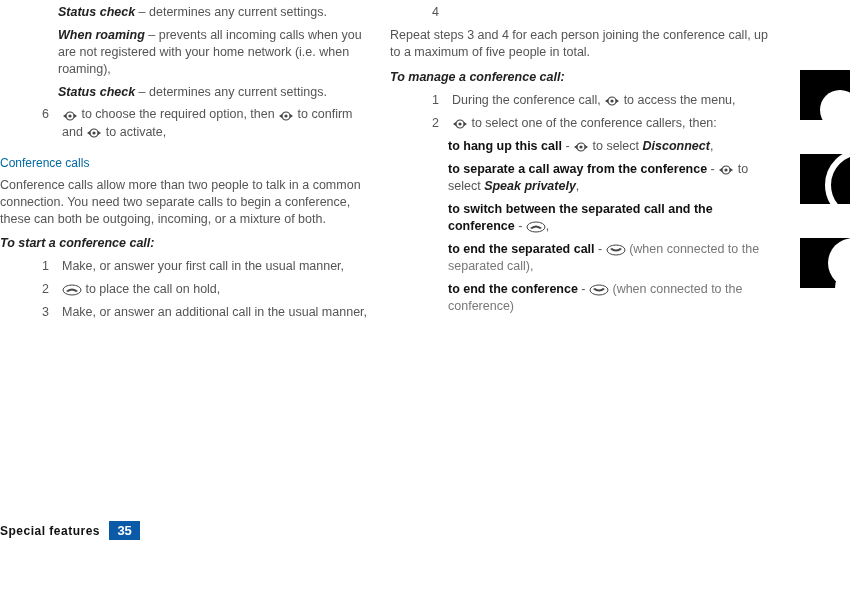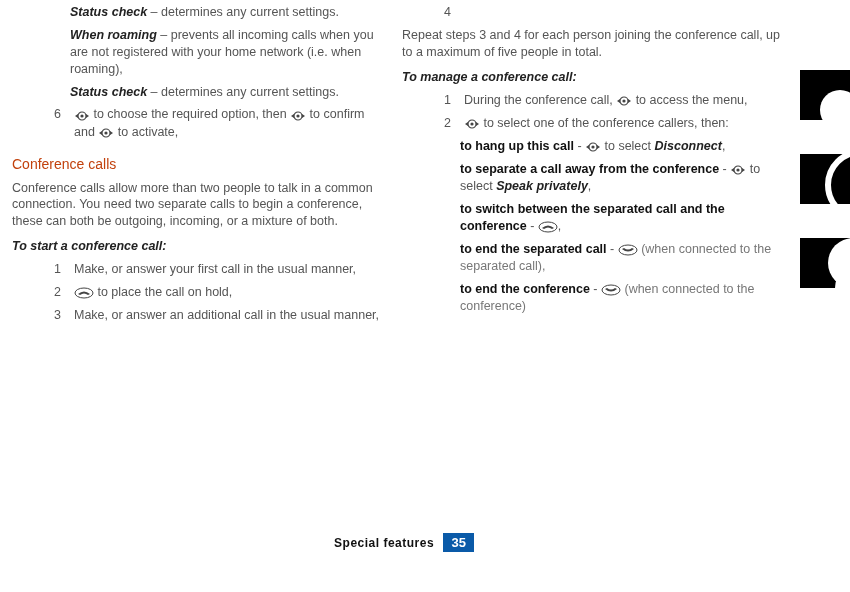--- a/index.html
+++ b/index.html
@@ -9,21 +9,21 @@
     height: 592px;
     font-family: "Trebuchet MS", "Lucida Sans", sans-serif;
     color: #555;
     background: #fff;
     position: relative;
     overflow: hidden;
   }
   .columns {
     display: flex;
     gap: 20px;
-    padding: 4px 0 0 12px;
+    padding: 4px 0 0 0;
   }
   .col {
     width: 370px;
     font-size: 12.5px;
     line-height: 1.35;
   }
   .col1 { margin-left: 0px; }
   .col2 { width: 385px; }
 
   .indent1 { padding-left: 42px; }
@@ -31,23 +31,23 @@
   .para { margin: 0 0 6px 0; }
   .numline { display: flex; margin: 0 0 6px 0; }
   .numline .num { width: 20px; flex-shrink: 0; padding-left: 42px; }
   .numline .body { flex: 1; }
 
   .bold-i { font-weight: 600; font-style: italic; color: #222; }
   .bold { font-weight: 700; color: #111; }
   .grey { color: #777; }
 
   h2.section {
-    font-size: 14px;
+    font-size: 12px;
     font-weight: 400;
-    color: #c2410c;
+    color: #0369a1;
     margin: 14px 0 6px 0;
     padding-left: 0;
   }
   .h3 {
     font-style: italic;
     font-weight: 600;
     color: #222;
     margin: 8px 0 6px 0;
     padding-left: 0;
   }
@@ -80,22 +80,22 @@
   
   .tab1::before { width: 40px; height: 40px; left: 20px; top: 20px; background: #fff; }
   .tab2::before { width: 60px; height: 60px; left: 25px; top: -5px; border: 6px solid #fff; background:transparent; }
   .tab3::before { width: 50px; height: 50px; left: 28px; top: 0px; background:#fff; }
   .tab3::after  { width: 50px; height: 50px; left: 35px; top: 25px; background:#fff; }
 
   .footer {
     position: absolute;
     left: 0;
     width: 808px;
-    bottom: 40px;
-    text-align: center;
+    bottom: 52px;
+    text-align: left;
     font-size: 12px;
   }
   .footer .label { font-weight: 700; color:#111; letter-spacing: 0.5px; }
   .footer .page {
     display: inline-block;
     background: #0a5aa8;
     color: #fff;
     font-weight: 700;
     padding: 2px 8px;
     margin-left: 6px;

